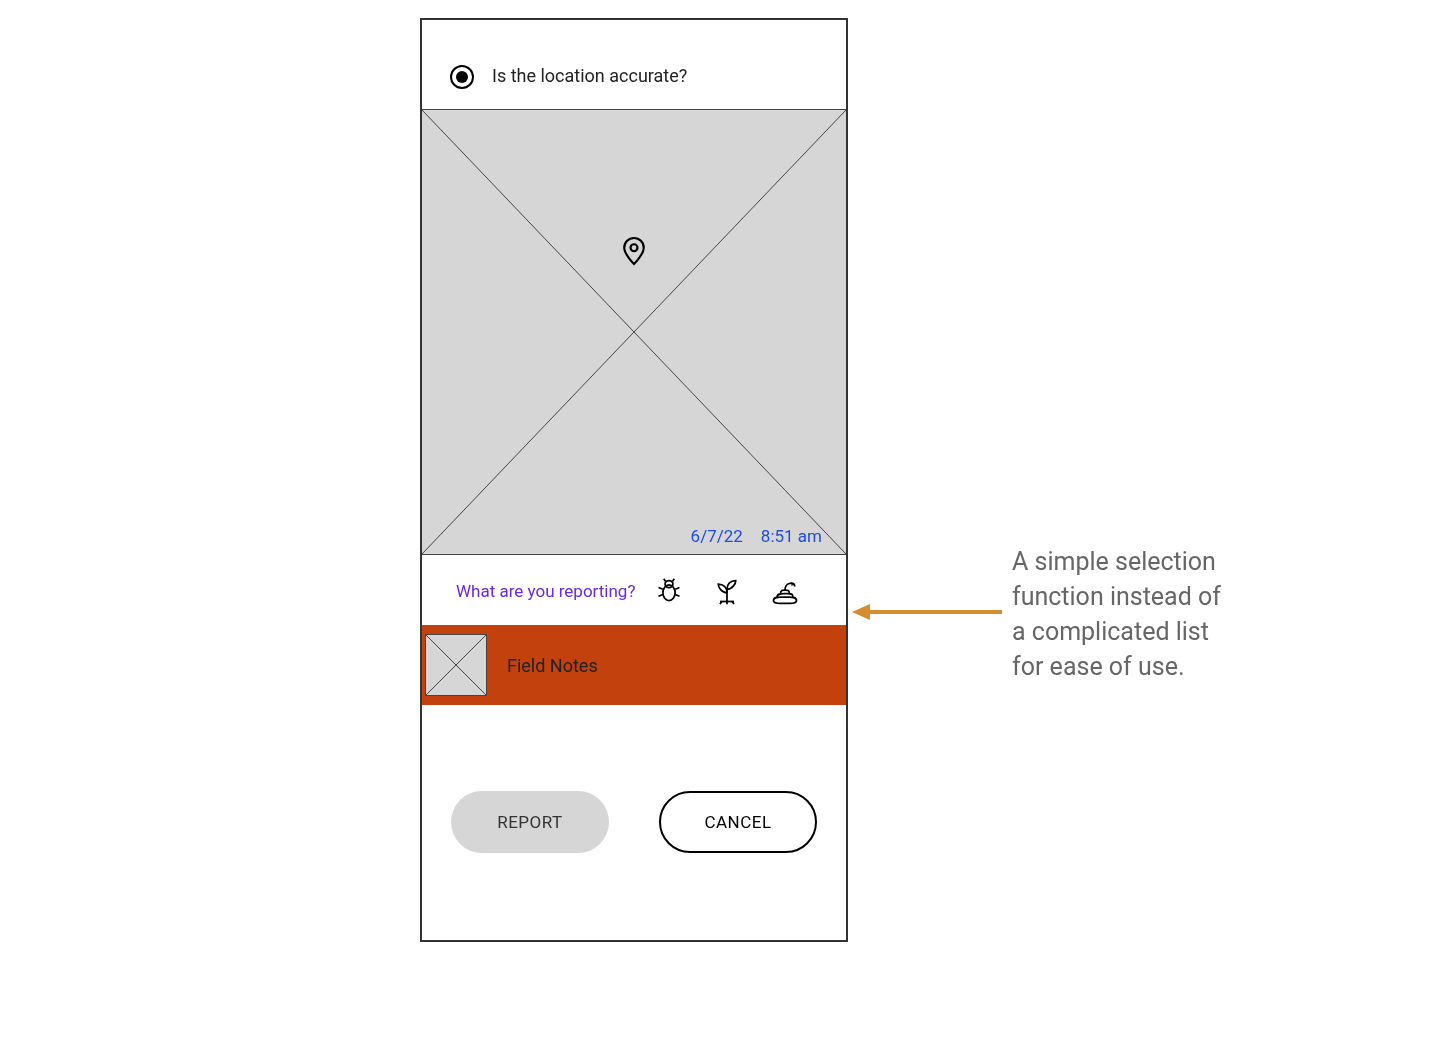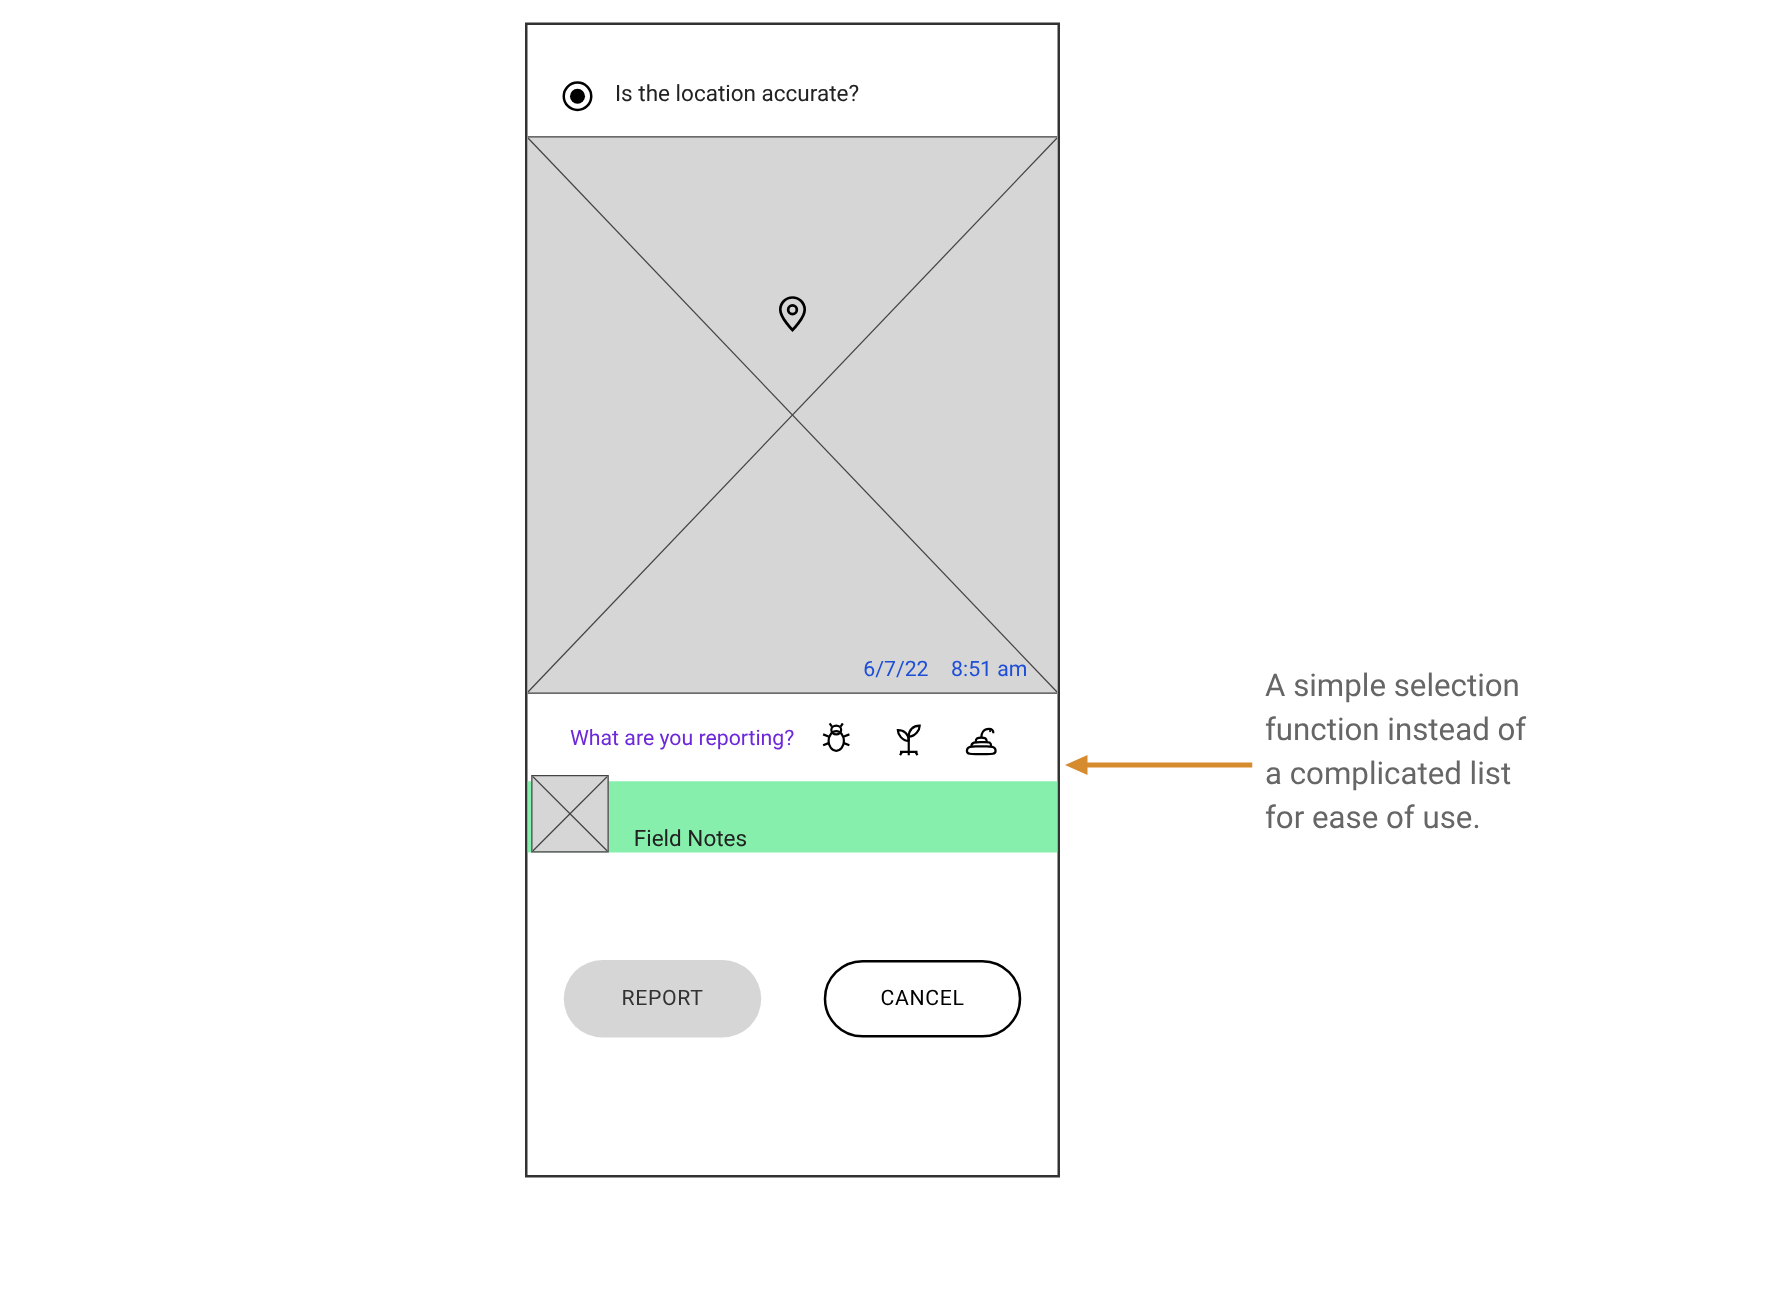--- a/index.html
+++ b/index.html
@@ -99,23 +99,23 @@
     .icon-container {
       width: 32px;
       height: 32px;
       display: flex;
       align-items: center;
       justify-content: center;
       cursor: pointer;
     }
     .field-notes-row {
       display: flex;
-      align-items: flex-end;
-      background: #86efac;
-      height: 57px;
+      align-items: center;
+      background: #c2410c;
+      height: 80px;
     }
     .field-notes-thumb {
       width: 62px;
       height: 62px;
       background: #d6d6d6;
       margin: 0 20px 0 3px;
       border: 1px solid #444;
       position: relative;
       flex-shrink: 0;
     }
@@ -158,21 +158,21 @@
       color: #333;
     }
     .annotation-arrow {
       position: absolute;
       left: 852px;
       top: 600px;
     }
     .annotation-text {
       position: absolute;
       left: 1012px;
-      top: 532px;
+      top: 544px;
       width: 225px;
       font-size: 25px;
       line-height: 1.4;
       color: #666;
       font-weight: 400;
     }
   </style>
 </head>
 <body>
 

